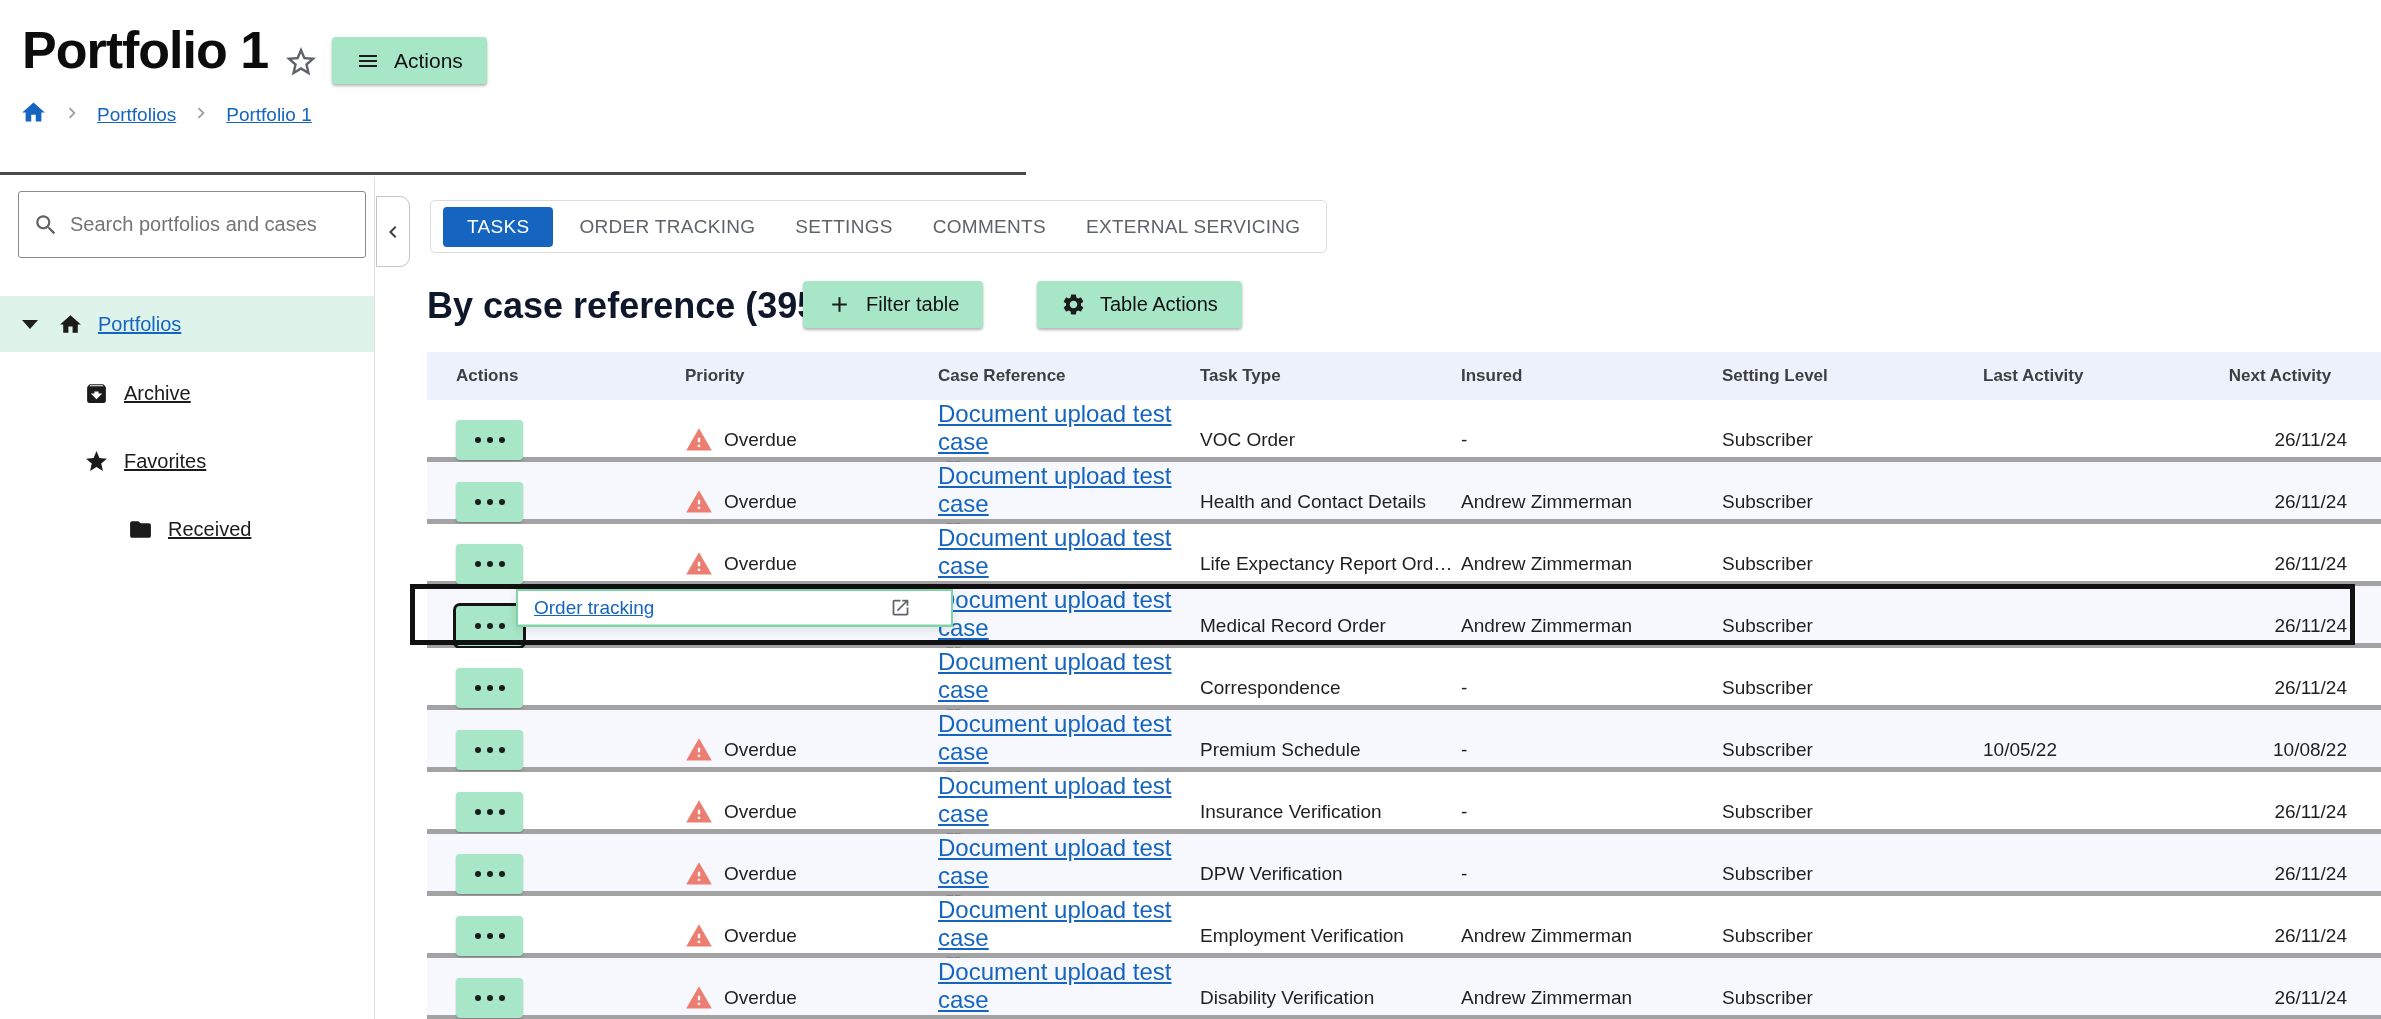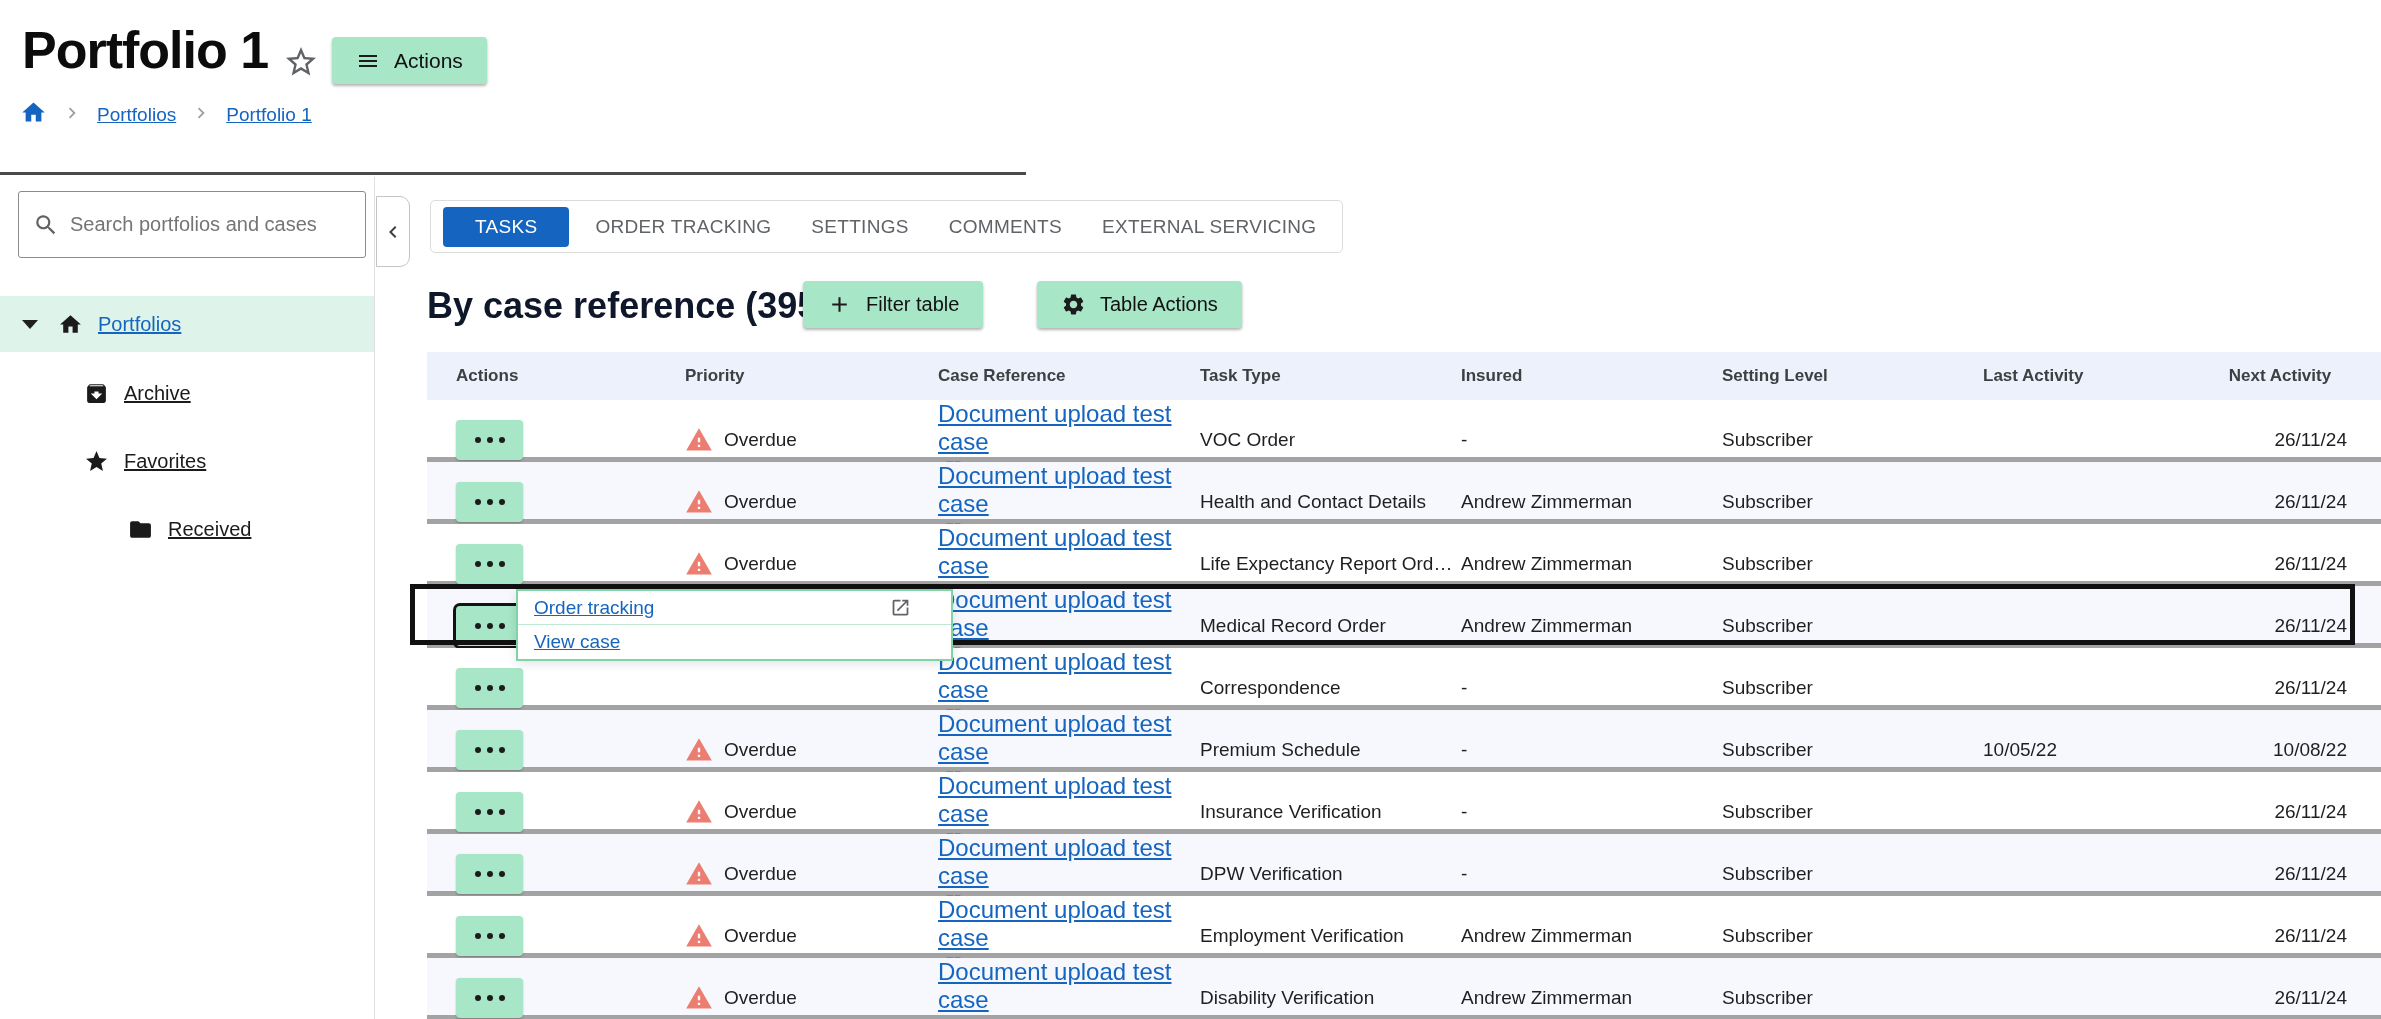--- a/index.html
+++ b/index.html
@@ -56,21 +56,21 @@
   .nav-sub .icon { margin-left: 84px; display: flex; }
   .nav-sub a { margin-left: 15px; color: #1b1b1b; }
   .nav-archive { top: 365px; }
   .nav-favorites { top: 433px; }
   .nav-received { top: 501px; margin-left: 44px; }
 
   
   .tabbar { position: absolute; left: 430px; top: 200px; height: 53px; display: inline-flex; align-items: center; gap: 12px;
     padding: 0 12px; border: 1px solid #dcdcdc; border-radius: 5px; background: #fff; }
   .tab { font-size: 19px; color: #5f6368; padding: 9px 14px; letter-spacing: .3px; cursor: pointer; white-space: nowrap; }
-  .tab.active { background: var(--blue); color: #fff; border-radius: 4px; padding: 9px 32px; font-weight: 400; }
+  .tab.active { background: var(--blue); color: #fff; border-radius: 4px; padding: 9px 24px; font-weight: 400; }
 
   
   .section-title { position: absolute; left: 427px; top: 285px; font-size: 36px; font-weight: 700; color: #0f172a; }
   .filter-btn { position: absolute; left: 803px; top: 281px; height: 47px; }
   .table-actions-btn { position: absolute; left: 1037px; top: 281px; height: 47px; }
   .filter-btn svg, .table-actions-btn svg { width: 25px; height: 25px; fill: #1c1c1c; }
 
   
   .table { position: absolute; left: 427px; top: 352px; width: 1954px; }
   .grid-cols { display: grid; grid-template-columns: 258px 253px 262px 261px 261px 261px 230px 1fr; }
@@ -537,18 +537,15 @@
 
   <div class="context-menu">
     <div class="menu-item first">
       <a>Order tracking</a>
       <span class="ext">
         <svg viewBox="0 0 24 24">
             <path d="M19 19H5V5h7V3H5c-1.11 0-2 .9-2 2v14c0 1.1.89 2 2 2h14c1.1 0 2-.9 2-2v-7h-2v7zM14 3v2h3.59l-9.83 9.83 1.41 1.41L19 6.41V10h2V3h-7z"></path>
           </svg>
       </span>
     </div>
-    <div class="menu-item" style="justify-content:flex-start;">
-      <a>View case</a>
-    </div>
   </div>
 
 </div>
 
 </body></html>

